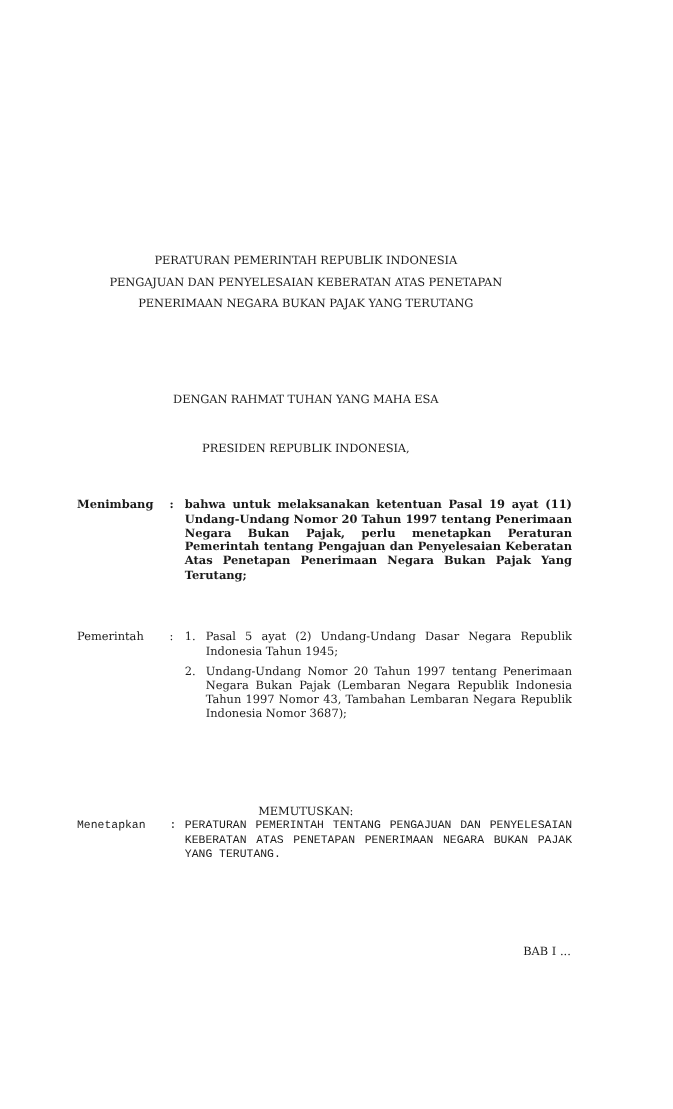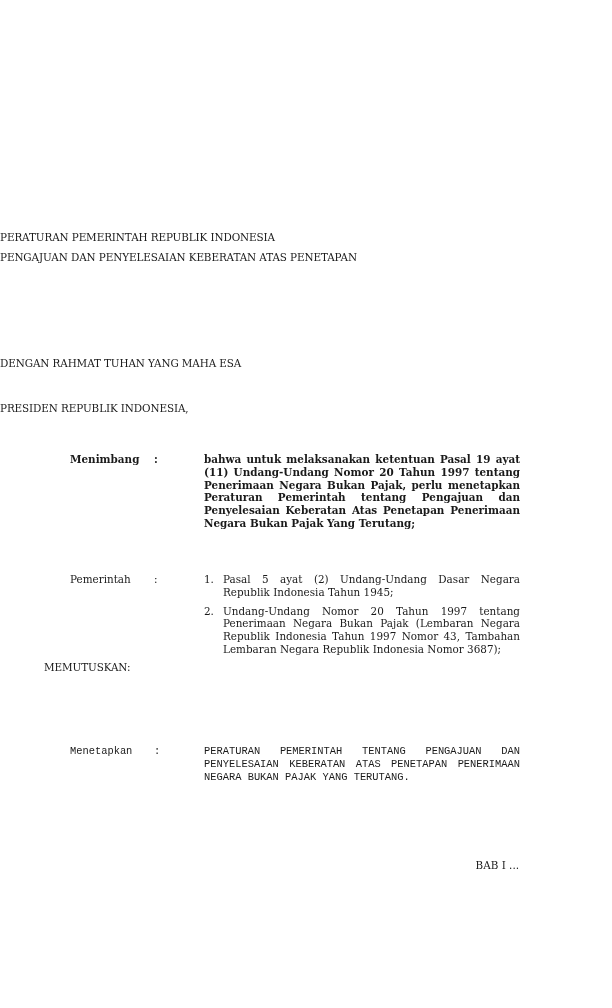--- a/index.html
+++ b/index.html
@@ -3,48 +3,48 @@
   <meta charset="utf-8">
   <style>
     html, body { margin: 0; padding: 0; background: #ffffff; }
     body {
       width: 612px; height: 1008px; position: relative; overflow: hidden;
       font-family: "DejaVu Serif", "Liberation Serif", serif;
       color: #1a1a1a;
       font-size: 10.4px;
     }
     .center {
-      position: absolute; left: 0; width: 556px; 
+      position: absolute; left: 0; width: 556px; text-align: center;
       letter-spacing: -0.1px;
     }
     .title-line { line-height: 19.5px; }
     .section {
       position: absolute; left: 70px; width: 450px;
     }
     .row { display: flex; }
     .label { width: 84px; flex: none; }
     .colon { width: 14px; flex: none; }
     .body {
       flex: 1; text-align: justify; text-align-last: left;
       line-height: 12.8px;
-      margin-left: 36px;
     }
     .list-item { display: flex; margin-bottom: 6px; }
     .list-num { width: 19px; flex: none; }
     .list-text { flex: 1; text-align: justify; text-align-last: left; line-height: 12.8px; }
     .footer-next {
       position: absolute; right: 93px; top: 859px;
     }
   </style>
 </head>
 <body>
 
 <div class="center" style="top:228px;">
   <div class="title-line">PERATURAN PEMERINTAH REPUBLIK INDONESIA</div>
   <div class="title-line">PENGAJUAN DAN PENYELESAIAN KEBERATAN ATAS PENETAPAN</div>
+  <div class="title-line">PENERIMAAN NEGARA BUKAN PAJAK YANG TERUTANG</div>
 </div>
 
 <div class="center" style="top:357px;">DENGAN RAHMAT TUHAN YANG MAHA ESA</div>
 
 <div class="center" style="top:402px;">PRESIDEN REPUBLIK INDONESIA,</div>
 
 <div class="section" style="top:453px;font-weight:bold;">
   <div class="row">
     <div class="label">Menimbang</div>
     <div class="colon">:</div>
@@ -62,21 +62,21 @@
         <div class="list-text">Pasal 5 ayat (2) Undang-Undang Dasar Negara Republik Indonesia Tahun 1945;</div>
       </div>
       <div class="list-item">
         <div class="list-num">2.</div>
         <div class="list-text">Undang-Undang Nomor 20 Tahun 1997 tentang Penerimaan Negara Bukan Pajak (Lembaran Negara Republik Indonesia Tahun 1997 Nomor 43, Tambahan Lembaran Negara Republik Indonesia Nomor 3687);</div>
       </div>
     </div>
   </div>
 </div>
 
-<div class="center" style="top:661px;padding-left:44px;">MEMUTUSKAN:</div>
+<div class="center" style="top:732px;">MEMUTUSKAN:</div>
 
 <div class="section" style="top:745px;font-family:Liberation Mono, monospace;">
   <div class="row">
     <div class="label">Menetapkan</div>
     <div class="colon">:</div>
     <div class="body">PERATURAN PEMERINTAH TENTANG PENGAJUAN DAN PENYELESAIAN KEBERATAN ATAS PENETAPAN PENERIMAAN NEGARA BUKAN PAJAK  YANG TERUTANG.</div>
   </div>
 </div>
 
 <div class="footer-next">BAB I ...</div>

